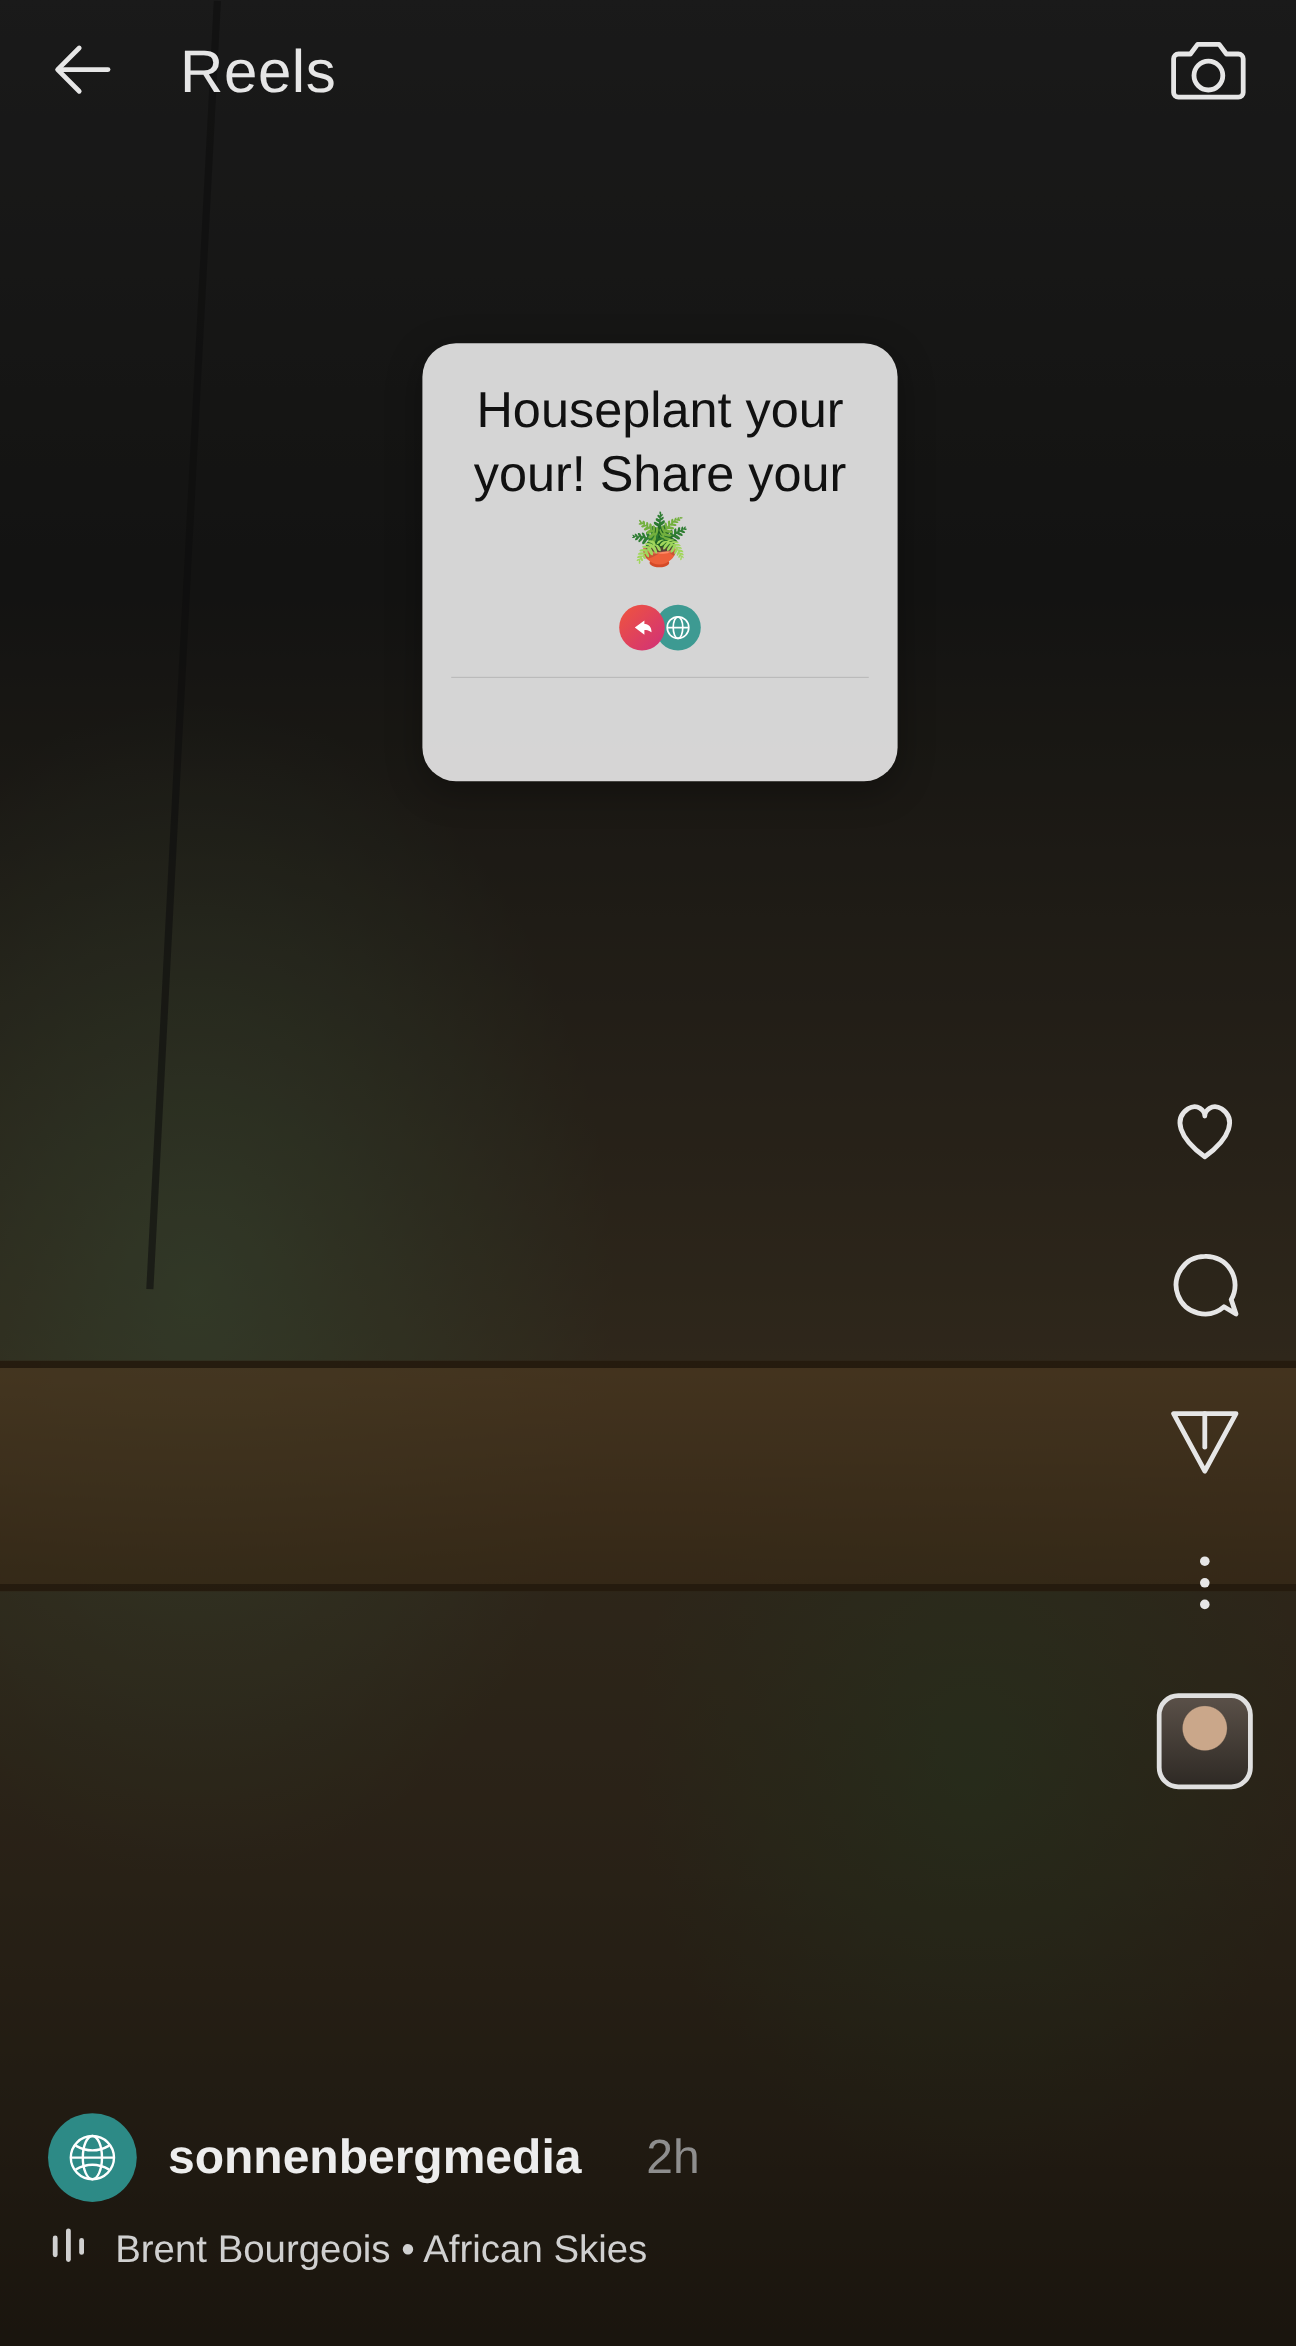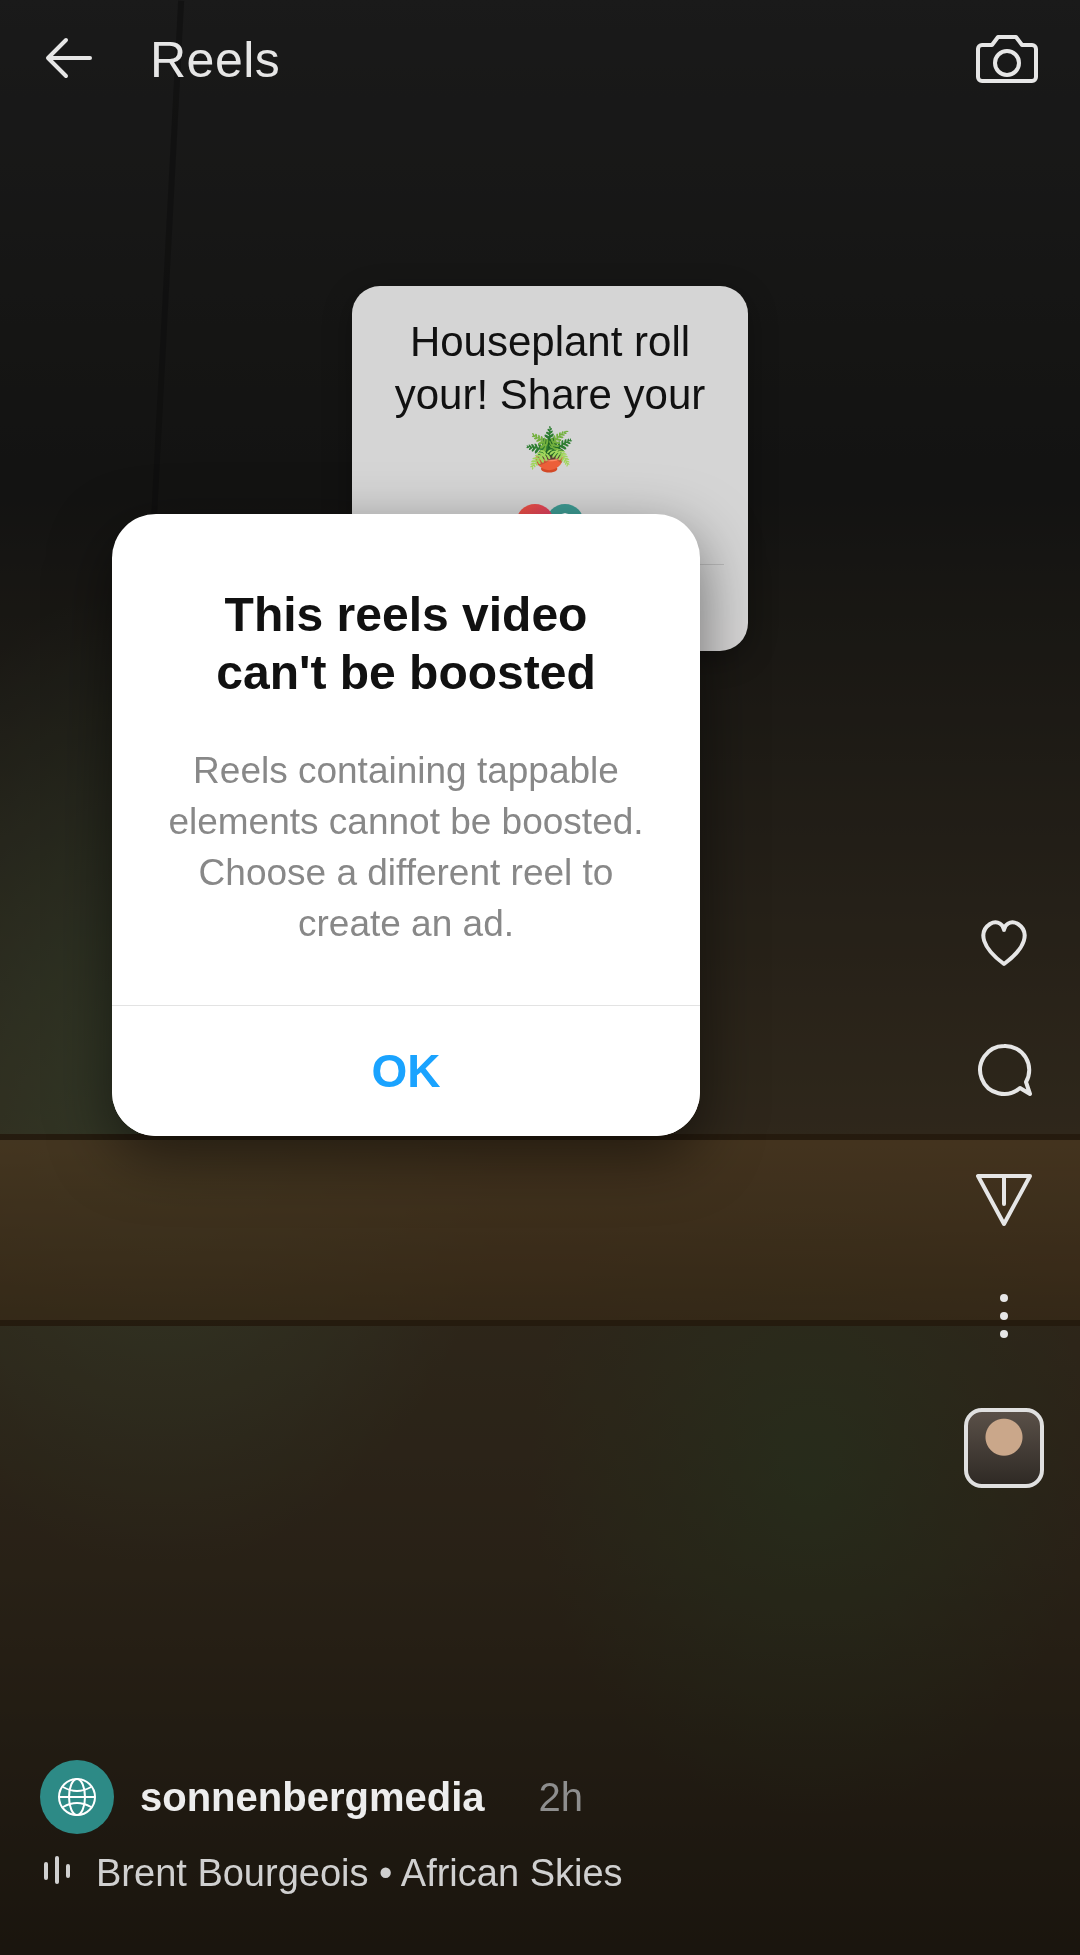--- a/index.html
+++ b/index.html
@@ -100,21 +100,21 @@
   }
   .user-row { display:flex; align-items:center; gap: 26px; }
   .avatar {
     width:74px; height:74px; border-radius:50%;
     background:#2d8a86;
     display:flex; align-items:center; justify-content:center;
   }
   .avatar svg { width:44px; height:44px; }
   .username { font-size:40px; font-weight:700; color:#ededed; }
   .timestamp { font-size:40px; color:#8e8e8e; font-weight:400; margin-left:28px; }
-  .audio-row { display:flex; align-items:center; gap:22px; font-size:38px; color:#d0d0d0;text-align:center; }
+  .audio-row { display:flex; align-items:center; gap:22px; font-size:32px; color:#d0d0d0;text-align:center; }
   .audio-row svg { width:34px; height:34px; }
 
   
   .modal {
     position:absolute;
     top: 514px; left: 112px; width: 588px;
     background:#fff;
     border-radius: 44px;
     box-shadow: 0 20px 60px rgba(0,0,0,0.5);
     z-index: 100;
@@ -155,21 +155,21 @@
     <div class="camera">
       <svg width="66" height="66" viewBox="0 0 66 66" class="icon-stroke">
         <path d="M8 20 h10 l6 -8 h18 l6 8 h10 a4 4 0 0 1 4 4 v28 a4 4 0 0 1 -4 4 H8 a4 4 0 0 1 -4 -4 V24 a4 4 0 0 1 4 -4 z"></path>
         <circle cx="33" cy="38" r="12"></circle>
       </svg>
     </div>
   </div>
 
   <div class="sticker">
     <div class="sticker-text">
-      <span>Houseplant roll</span><br>
+      <span>Houseplant your</span><br>
       <span>your! Share your</span>
       <span class="sticker-emoji">🪴</span>
     </div>
     <div class="sticker-badges">
       <div class="badge pink">
         <svg width="20" height="20" viewBox="0 0 20 20">
             <path d="M12 4 L4 10 L12 16 V12 C16 12 18 14 18 14 C18 8 14 7 12 7 Z" fill="#fff"></path>
           </svg>
       </div>
       <div class="badge teal">
@@ -228,24 +228,13 @@
         <svg viewBox="0 0 34 34" stroke="#d0d0d0" stroke-width="4" stroke-linecap="round">
           <line x1="6" y1="12" x2="6" y2="26"></line>
           <line x1="17" y1="6" x2="17" y2="30"></line>
           <line x1="28" y1="14" x2="28" y2="24"></line>
         </svg>
       </span>
       <span>Brent Bourgeois • African Skies</span>
     </div>
   </div>
 
-  <div class="modal">
-    <div class="modal-content">
-      <div class="modal-title">
-        <span>This reels video</span><br>
-        <span>can't be boosted</span>
-      </div>
-      <div class="modal-body">Reels containing tappable elements cannot be boosted. Choose a different reel to create an ad.</div>
-    </div>
-    <div class="modal-sep"></div>
-    <button class="modal-btn">OK</button>
-  </div>
 </div>
 
 </body></html>

